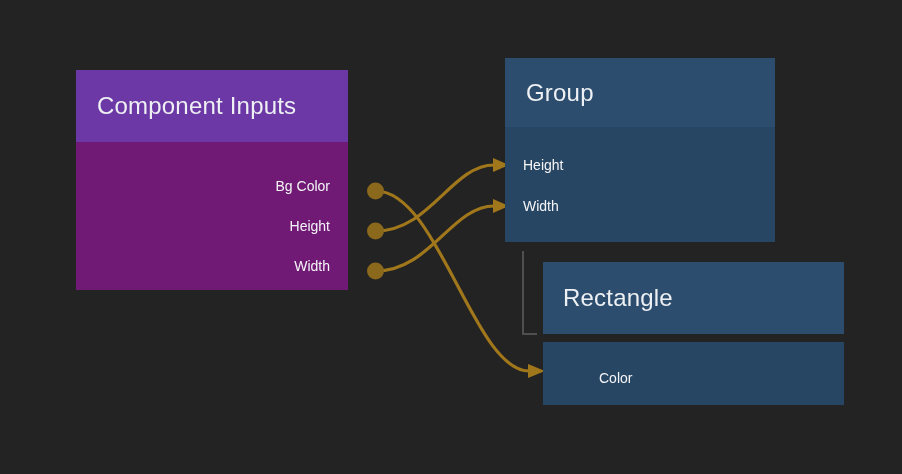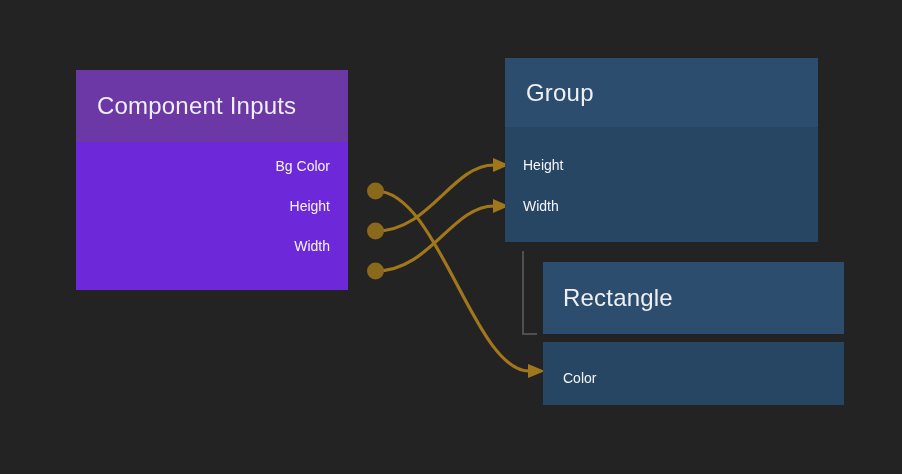--- a/index.html
+++ b/index.html
@@ -24,32 +24,32 @@
     letter-spacing:0.2px;
   }
   .node .body{box-sizing:border-box;flex:1;}
   .port{
     display:flex;align-items:center;
     font-size:14px;
     color:#f5f5f8;
   }
   
   .node-purple .hdr{background:#6c38a5;height:72px;padding-left:21px;}
-  .node-purple .body{background:#6d28d9;padding-top:4px;}
+  .node-purple .body{background:#701a75;padding-top:24px;}
   .node-purple .port{height:40px;justify-content:flex-end;padding-right:18px;}
   
   .node-blue .hdr{background:#2c4d6d;padding-left:21px;}
   .node-blue .body{background:#274663;}
   .node-blue .port{justify-content:flex-start;}
   #node-group .hdr{height:69px;}
   #node-group .body{padding-top:17px;}
   #node-group .port{height:41px;padding-left:18px;}
   #node-rectangle .hdr{height:72px;padding-left:20px;}
   #node-rectangle .body{padding-top:16px;}
-  #node-rectangle .port{height:40px;padding-left:20px;}
+  #node-rectangle .port{height:40px;padding-left:20px;margin-left:36px;}
   .wire{fill:none;stroke:#a1771c;stroke-width:3.2;}
   .hier{fill:none;stroke:#4f4f4f;stroke-width:2;}
   .out-dot{fill:#8a681c;}
   .arrowhead{fill:#a1771c;}
 </style>
 </head>
 <body>
 
 <div class="canvas">
 
@@ -81,21 +81,21 @@
       </div>
       <div class="port">
         <span>Height</span>
       </div>
       <div class="port">
         <span>Width</span>
       </div>
     </div>
   </div>
 
-  <div class="node node-blue" id="node-group" style="left:505px;top:58px;width:313px;height:184px;">
+  <div class="node node-blue" id="node-group" style="left:505px;top:58px;width:270px;height:184px;">
     <div class="hdr">
       <span>Group</span>
     </div>
     <div class="body">
       <div class="port">
         <span>Height</span>
       </div>
       <div class="port">
         <span>Width</span>
       </div>

